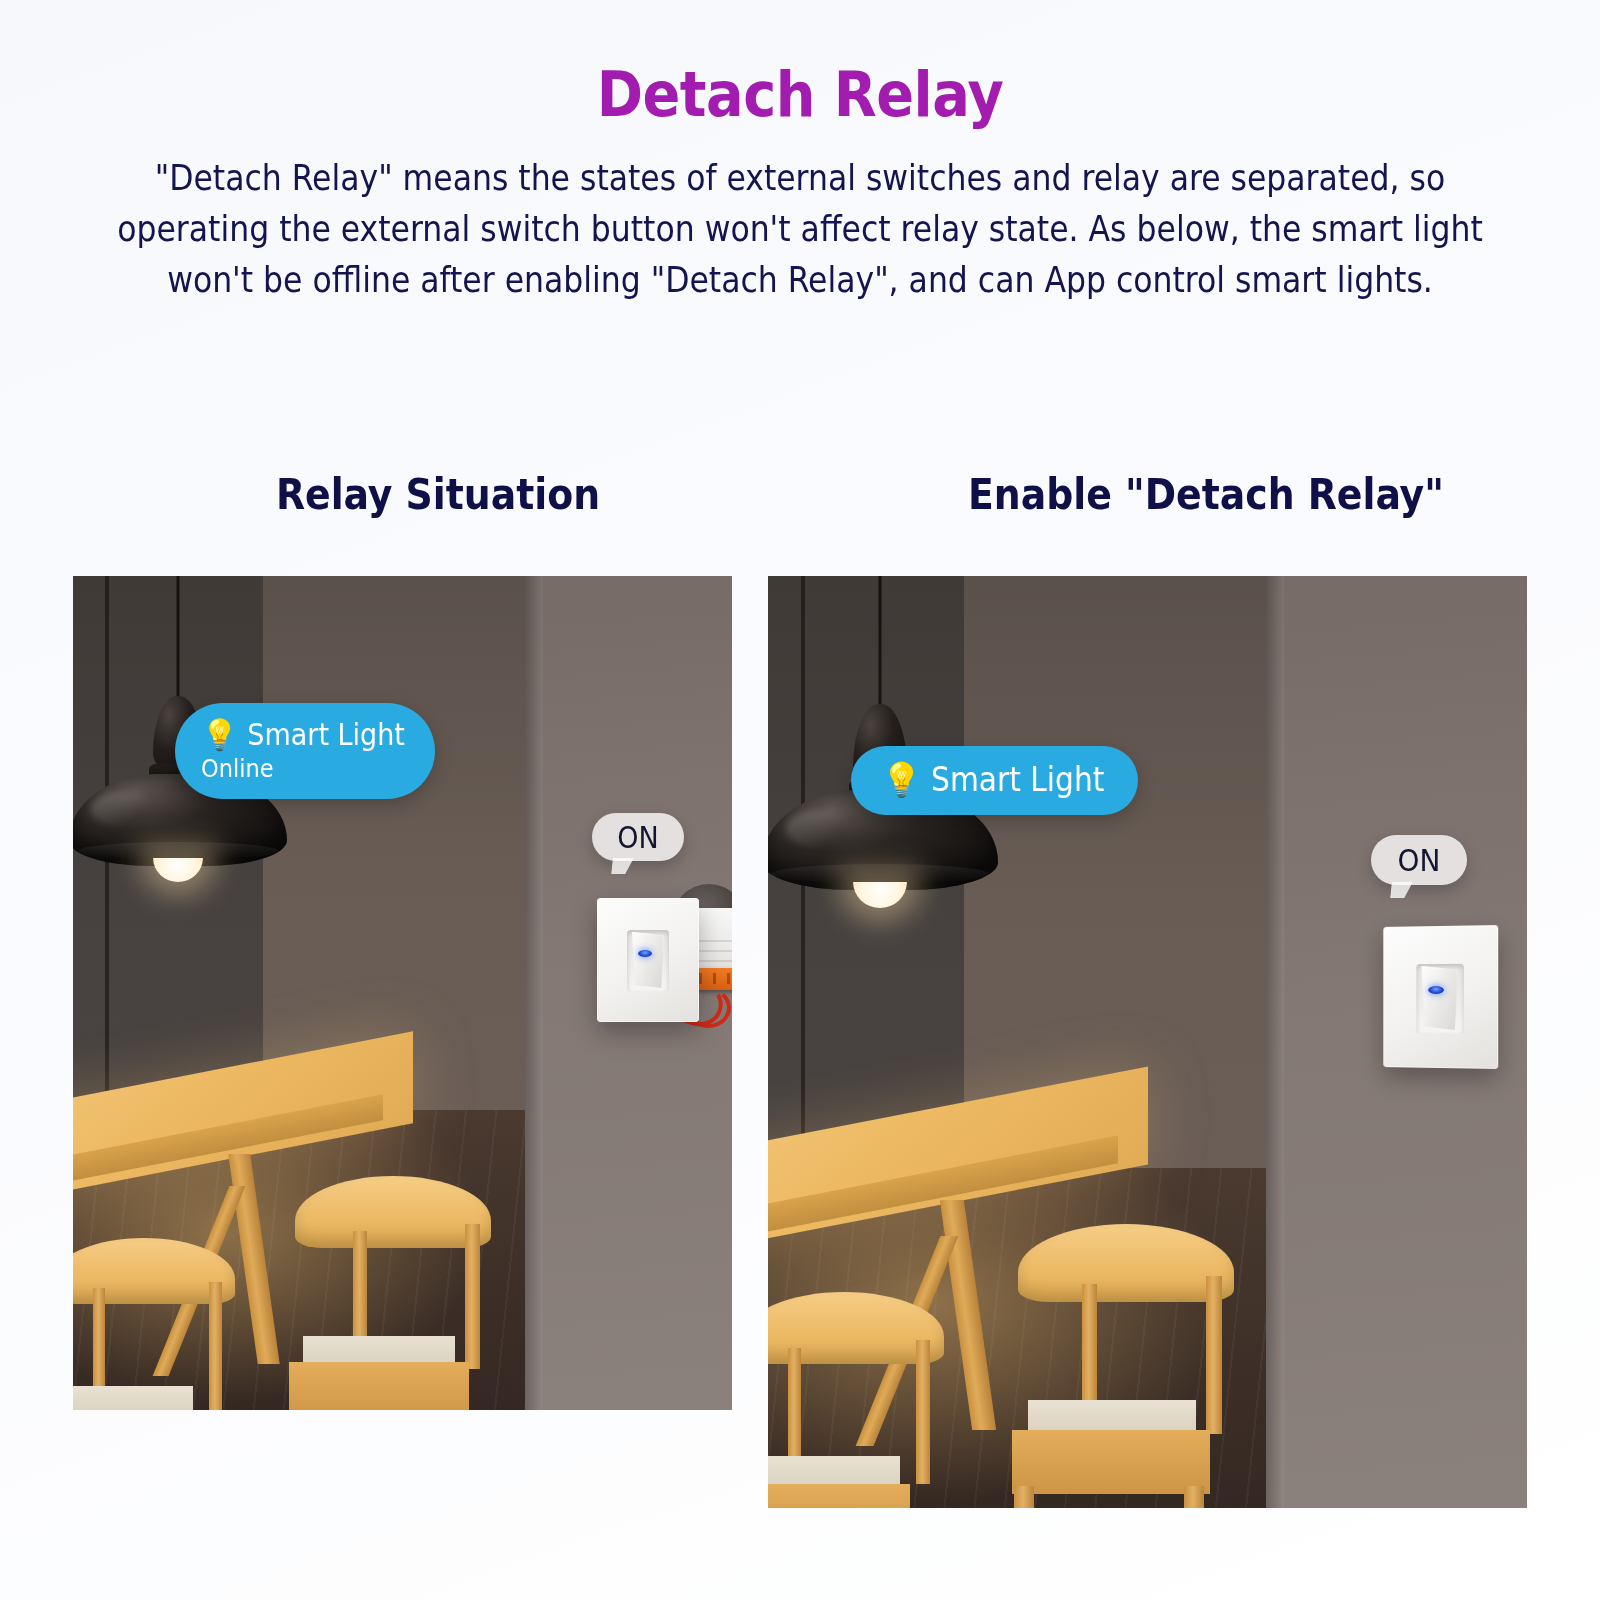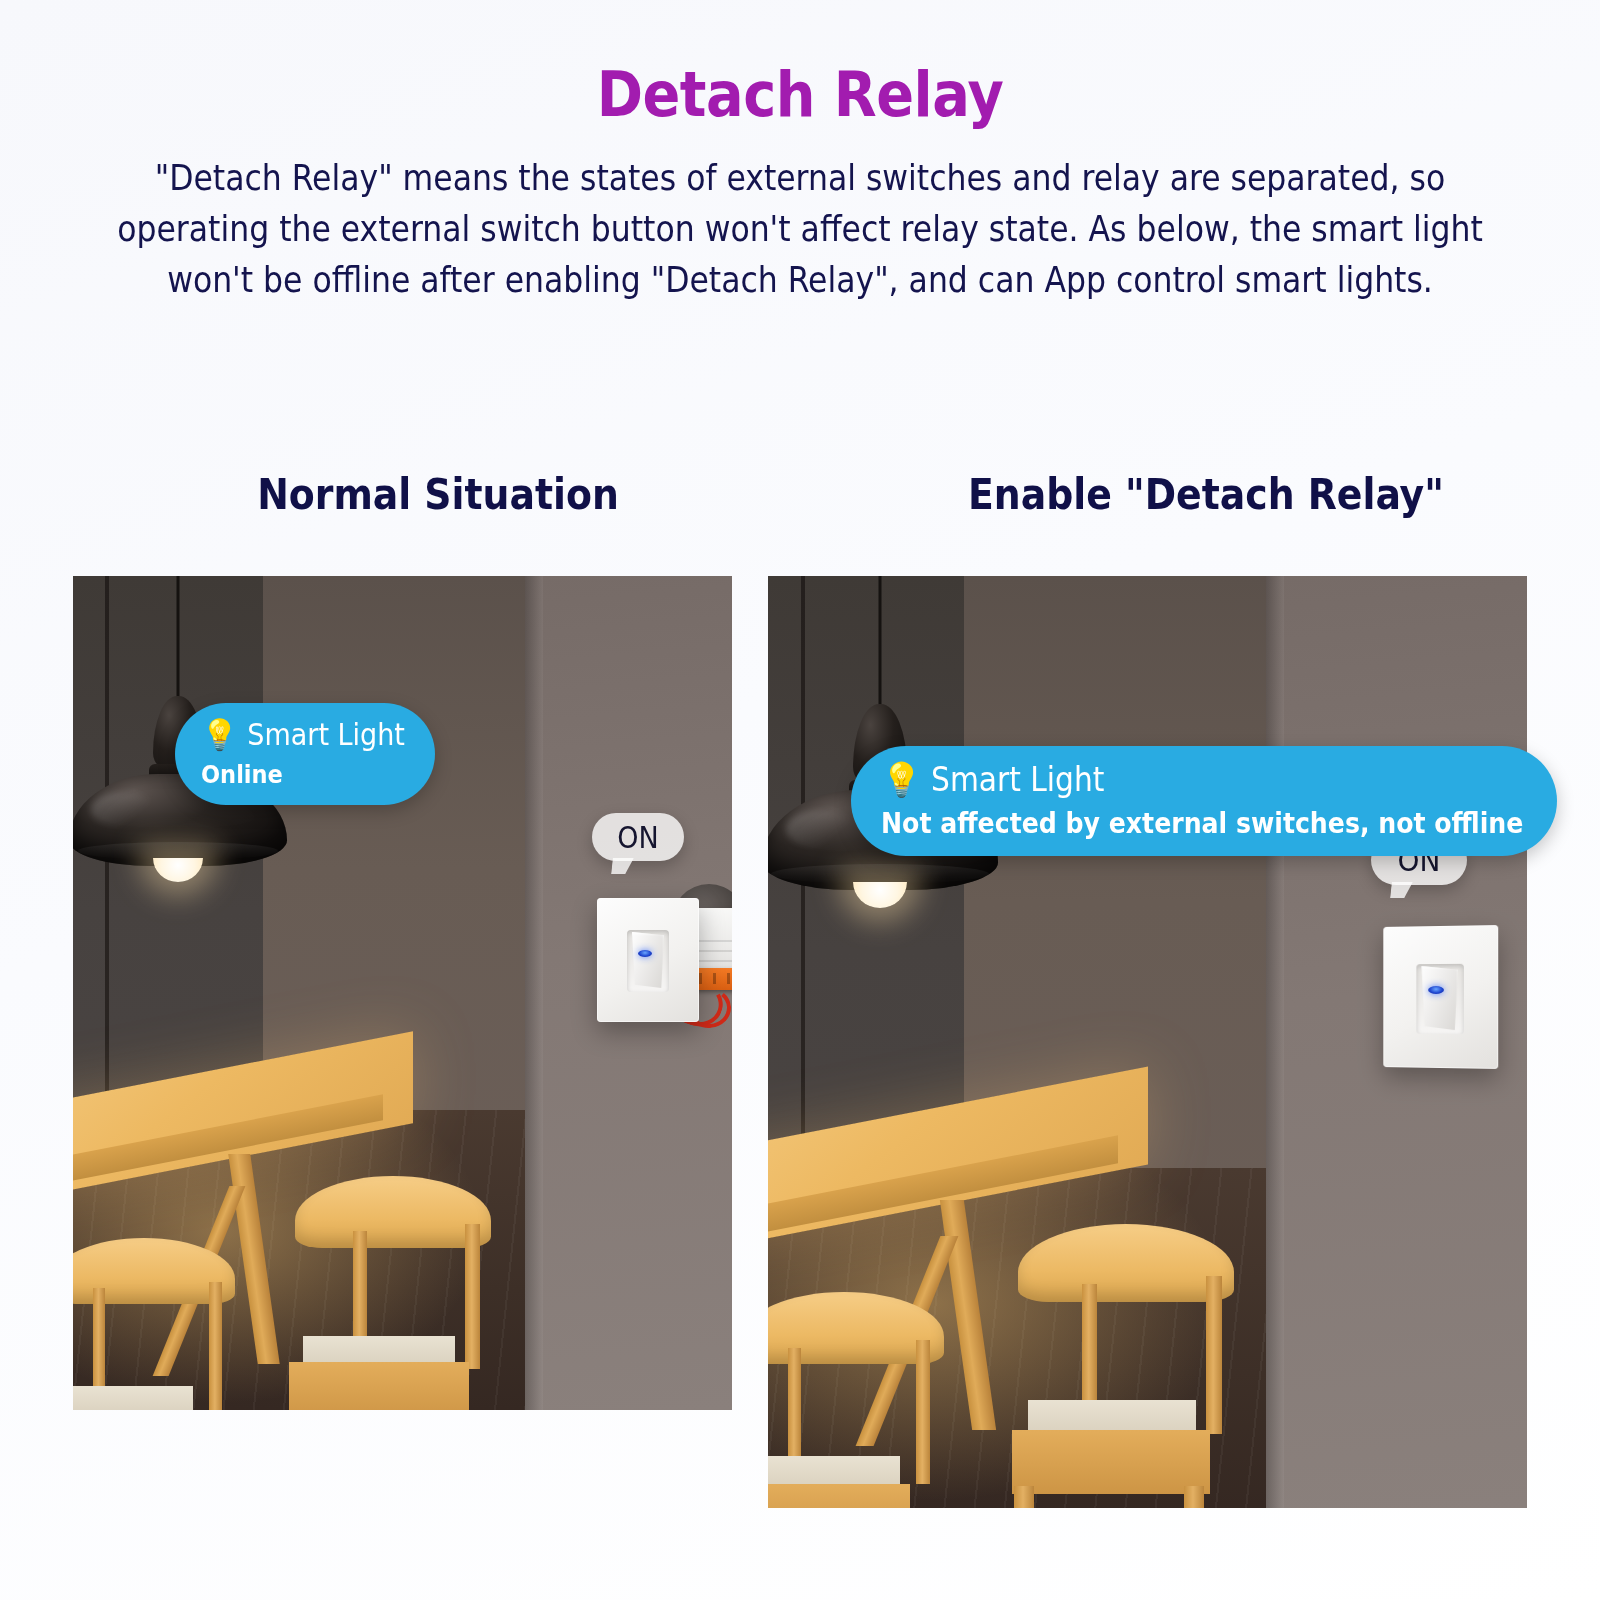--- a/index.html
+++ b/index.html
@@ -248,23 +248,23 @@
     box-shadow:0 6px 18px rgba(0,0,0,.22);
   }
   .badge .row1{
     display:flex; align-items:center; gap:9px;
     font-family:"DejaVu Sans Condensed","Liberation Sans",sans-serif;
     font-weight:400;
     white-space:nowrap;
   }
   .badge .row2{
     font-family:"DejaVu Sans Condensed","Liberation Sans",sans-serif;
-    font-weight:700;
+    font-weight:400;
     white-space:nowrap;
-    margin-top:8px;
+    margin-top:2px;
   }
   .bulb-icon{ display:inline-block; line-height:1; }
 
   #badge-left  { left:175px; top:703px; }
   #badge-left .row1{ font-size:30px; }
   #badge-left .row2{ font-size:25px; }
 
   #badge-right { left:851px; top:746px; padding:14px 34px 16px 30px; }
   #badge-right .row1{ font-size:33px; }
   #badge-right .row2{ font-size:28px; }
@@ -295,21 +295,21 @@
   #on-left  { left:592px;  top:813px; width:92px;  height:48px; font-size:30px; }
   #on-right { left:1371px; top:835px; width:96px;  height:50px; font-size:31px; }
 </style>
 </head>
 <body>
 
 <h1 class="page-title">Detach Relay</h1>
 <p class="intro">"Detach Relay" means the states of external switches and relay are separated, so operating the external switch button won't affect relay state. As below, the smart light won't be offline after enabling "Detach Relay", and can App control smart lights.</p>
 
 <div class="sec-heads">
-  <div class="sec-head left">Normal Situation</div>
+  <div class="sec-head left">Relay Situation</div>
   <div class="sec-head right">Enable "Detach Relay"</div>
 </div>
 
 <div class="panel" id="panel-left">
   <div class="scene">
 
     <div class="wall-dark" style="width:190px;"></div>
     <div class="wall-seam" style="left:32px;"></div>
     <div class="wall-mid" style="left:190px; width:262px;"></div>
     <div class="wall-right" style="width:207px;"></div>
@@ -443,14 +443,13 @@
   </div>
 
   <div class="on-bubble" id="on-right" style="left:603px; top:259px;">ON</div>
 </div>
 
 <div class="badge" id="badge-right">
   <div class="row1">
     <span class="bulb-icon">💡</span>
     <span>Smart Light</span>
   </div>
-  <div class="row2">Not affected by external switches, not offline</div>
 </div>
 
 </body></html>

